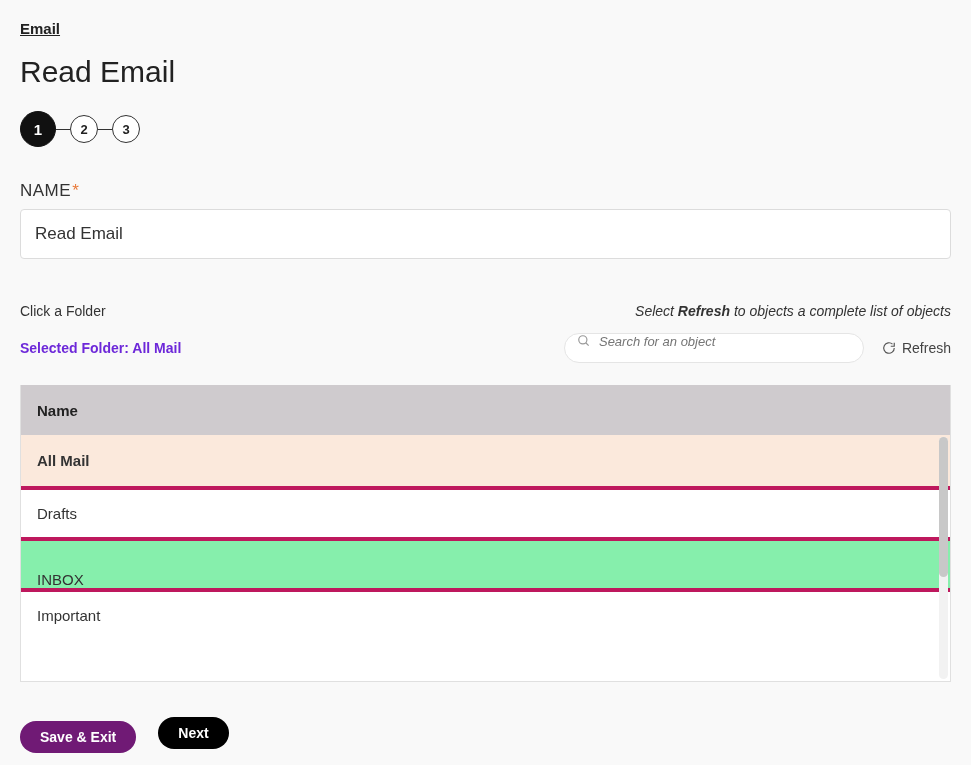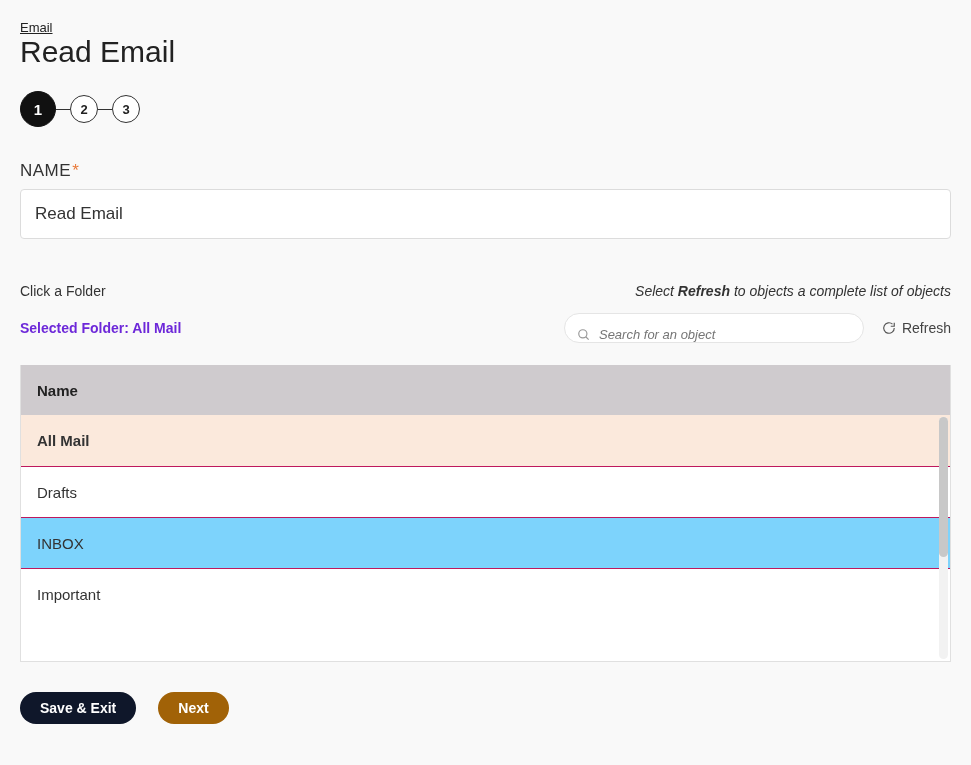--- a/index.html
+++ b/index.html
@@ -7,22 +7,24 @@
   body {
     font-family: "Segoe UI", "Helvetica Neue", Arial, sans-serif;
     background: #f9f9f9;
     color: #333;
     width: 971px;
     height: 765px;
     padding: 20px;
     position: relative;
   }
   .breadcrumb {
-    font-size: 13px;
-    color: #222;
+    font-size: 15px;
+    color: #222;
+    margin-bottom: 18px;
+    font-weight: bold;
   }
   .breadcrumb a {
     color: #222;
     text-decoration: underline;
     cursor: pointer;
   }
   h1.title {
     font-size: 30px;
     font-weight: 500;
     color: #222;
@@ -82,21 +84,21 @@
     display: flex;
     justify-content: space-between;
     align-items: center;
     margin-top: 14px;
   }
   .selected-folder { font-size: 14px; font-weight: 700; color: #6d28d9; }
   .selected-folder .val { font-weight: 700; }
   .right-controls { display: flex; align-items: center; gap: 18px; }
   .search-wrap {
     display: flex;
-    align-items: flex-end;
+    align-items: flex-start;
     width: 300px;
     height: 30px;
     border: 1px solid #e5e5e5;
     border-radius: 15px;
     background: #fff;
     padding: 0 12px;
   }
   .search-wrap svg { flex: none; }
   .search-input {
     border: none;
@@ -140,29 +142,29 @@
     overflow: hidden;
     position: relative;
   }
   .trow {
     display: flex;
     align-items: center;
     height: 51px;
     padding: 0 16px;
     font-size: 15px;
     color: #333;
-    border-top: 1px solid #be185d;
+    border-top: 4px solid #be185d;
     cursor: pointer;
   }
   .trow.selected {
     background: #fbe9dc;
     font-weight: 600;
     border-top: none;
   }
-  .trow.zebra { background: #7dd3fc; }
+  .trow.zebra { background: #86efac; align-items: flex-end; }
   .scrollbar-track {
     position: absolute;
     right: 2px;
     top: 2px;
     bottom: 2px;
     width: 9px;
     background: #f2f2f2;
     border-radius: 5px;
   }
   .scrollbar-thumb {
@@ -182,22 +184,22 @@
   }
   .btn {
     border: none;
     border-radius: 16px;
     padding: 8px 20px;
     font-size: 14px;
     font-weight: 600;
     color: #fff;
     cursor: pointer;
   }
-  .btn-grey { background: #0f172a; }
-  .btn-primary { background: #a16207; }
+  .btn-grey { background: #701a75; margin-top: 9px; }
+  .btn-primary { background: #000000; }
 </style>
 </head>
 <body>
 
 
 
 <div class="breadcrumb">
   <a>Email</a>
 </div>
 

